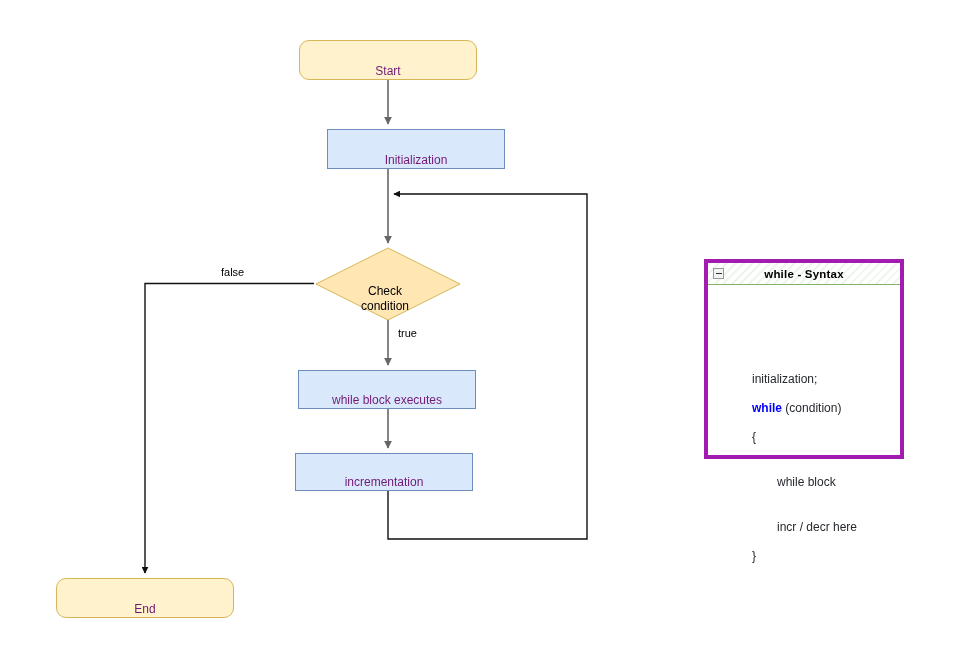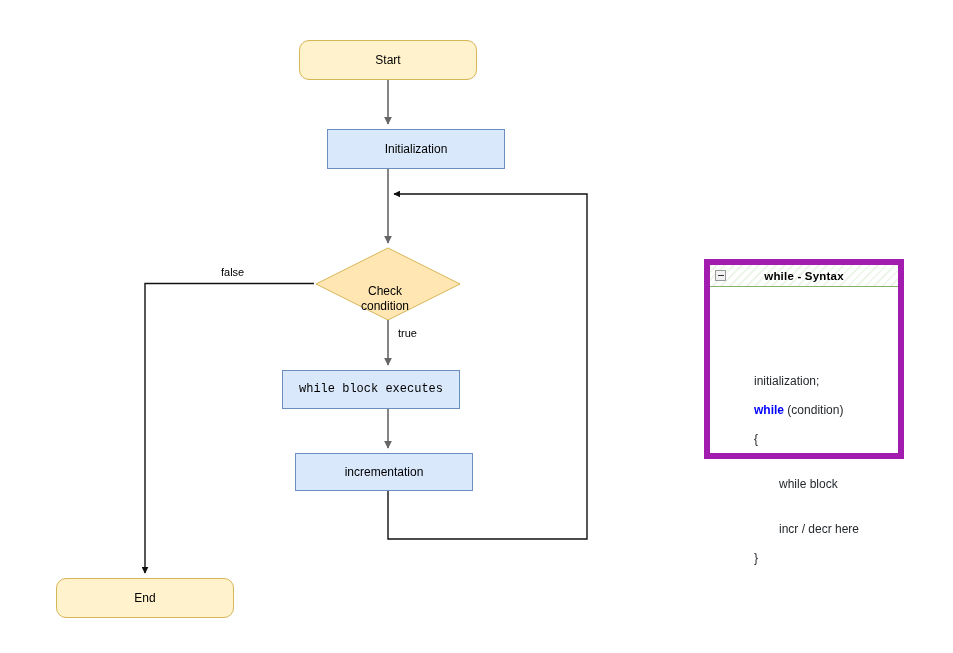--- a/index.html
+++ b/index.html
@@ -17,24 +17,24 @@
   #canvas {
     position: absolute;
     left: 0; top: 0;
     width: 953px;
     height: 653px;
   }
   .node {
     position: absolute;
     box-sizing: border-box;
     display: flex;
-    align-items: center;
+    align-items: flex-end;
     justify-content: center;
     font-size: 12px;
-    color: #000000;
+    color: #701a75;
     text-align: center;
     line-height: 1.25;
     white-space: pre-line;
   }
   .terminator {
     background: #fff2cc;
     border: 1px solid #d6b656;
     border-radius: 10px;
   }
   .process {
@@ -59,21 +59,21 @@
   }
 
   
   #syntax-box {
     position: absolute;
     left: 704px;
     top: 259px;
     width: 200px;
     height: 200px;
     box-sizing: border-box;
-    border: 6px solid #a21caf;
+    border: 4px solid #a21caf;
     background: #ffffff;
   }
   #syntax-header {
     position: relative;
     height: 22px;
     box-sizing: border-box;
     border-bottom: 1px solid #82b366;
     background-color: #ffffff;
     background-image: repeating-linear-gradient(
       -45deg,
@@ -161,21 +161,21 @@
 
 <div class="node process" style="left:299px; top:129px; width:178px; height:40px;margin-left:28px;">
   <span>Initialization</span>
 </div>
 
 <div class="diamond-label" style="left:313px; top:269px; width:144px;">
   <span>Check
 condition</span>
 </div>
 
-<div class="node process" style="left:282px; top:370px; width:178px; height:39px;font-family:Liberation Mono, monospace;">
+<div class="node process" style="left:298px; top:370px; width:178px; height:39px;">
   <span>while block executes</span>
 </div>
 
 <div class="node process" style="left:295px; top:453px; width:178px; height:38px;">
   <span>incrementation</span>
 </div>
 
 <div class="node terminator" style="left:56px; top:578px; width:178px; height:40px;">
   <span>End</span>
 </div>

